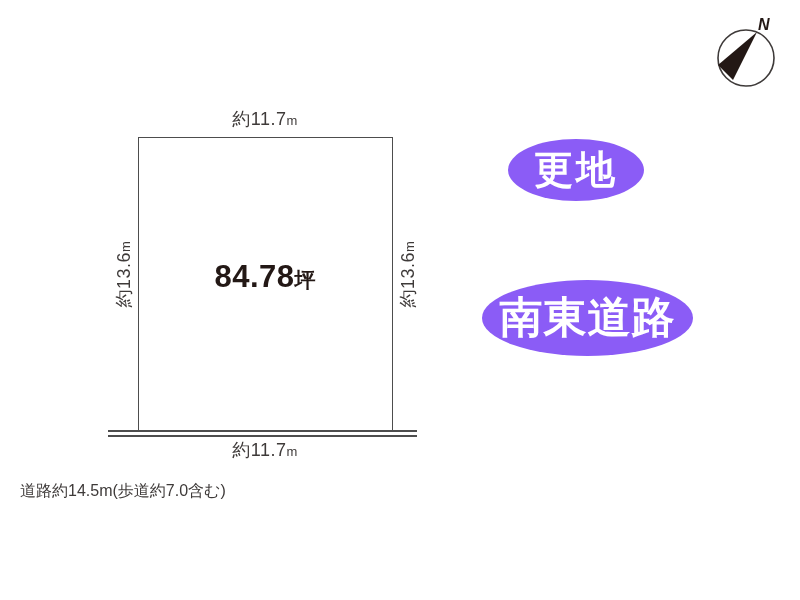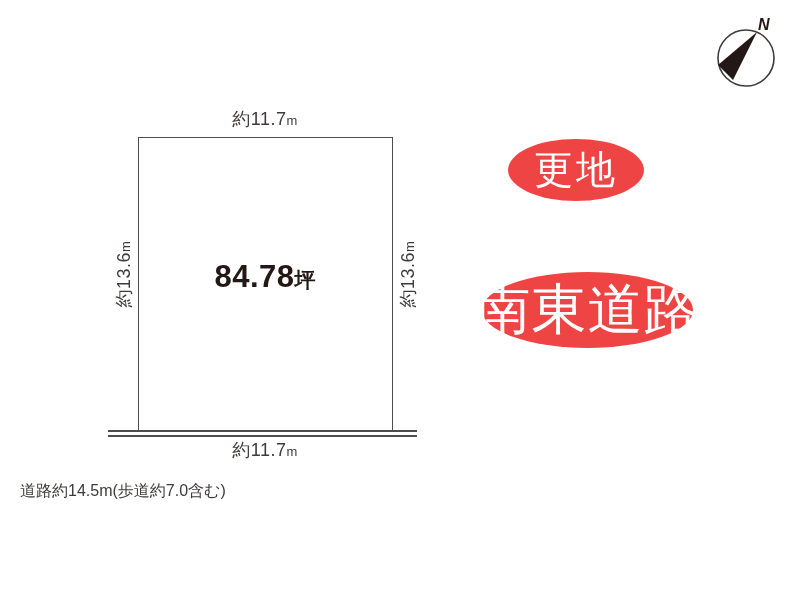--- a/index.html
+++ b/index.html
@@ -43,26 +43,26 @@
   .area-label .unit{font-size:21px;}
 
   
   .road-note{
     left:20px;top:481px;width:500px;text-align:left;
     font-size:16px;color:#3e3a39;white-space:nowrap;
   }
 
   
   .badge{
-    border-radius:50%;background:#ef4444;color:#ffffff;
+    border-radius:50%;background:#8b5cf6;color:#ffffff;
     display:flex;align-items:center;justify-content:center;
-    font-weight:normal;white-space:nowrap;
+    font-weight:bold;white-space:nowrap;
   }
   .badge-land{left:508px;top:139px;width:136px;height:62px;font-size:39px;letter-spacing:3px;}
-  .badge-road{left:482px;top:272px;width:211px;height:76px;font-size:55px;letter-spacing:1px;}
+  .badge-road{left:482px;top:280px;width:211px;height:76px;font-size:43px;letter-spacing:1px;}
 
   
   .compass{left:706px;top:8px;width:84px;height:84px;}
   .compass text{
     font-family:"Liberation Sans","DejaVu Sans",sans-serif;
     font-style:italic;font-size:16px;font-weight:bold;fill:#231815;
   }
 </style>
 </head>
 <body>

